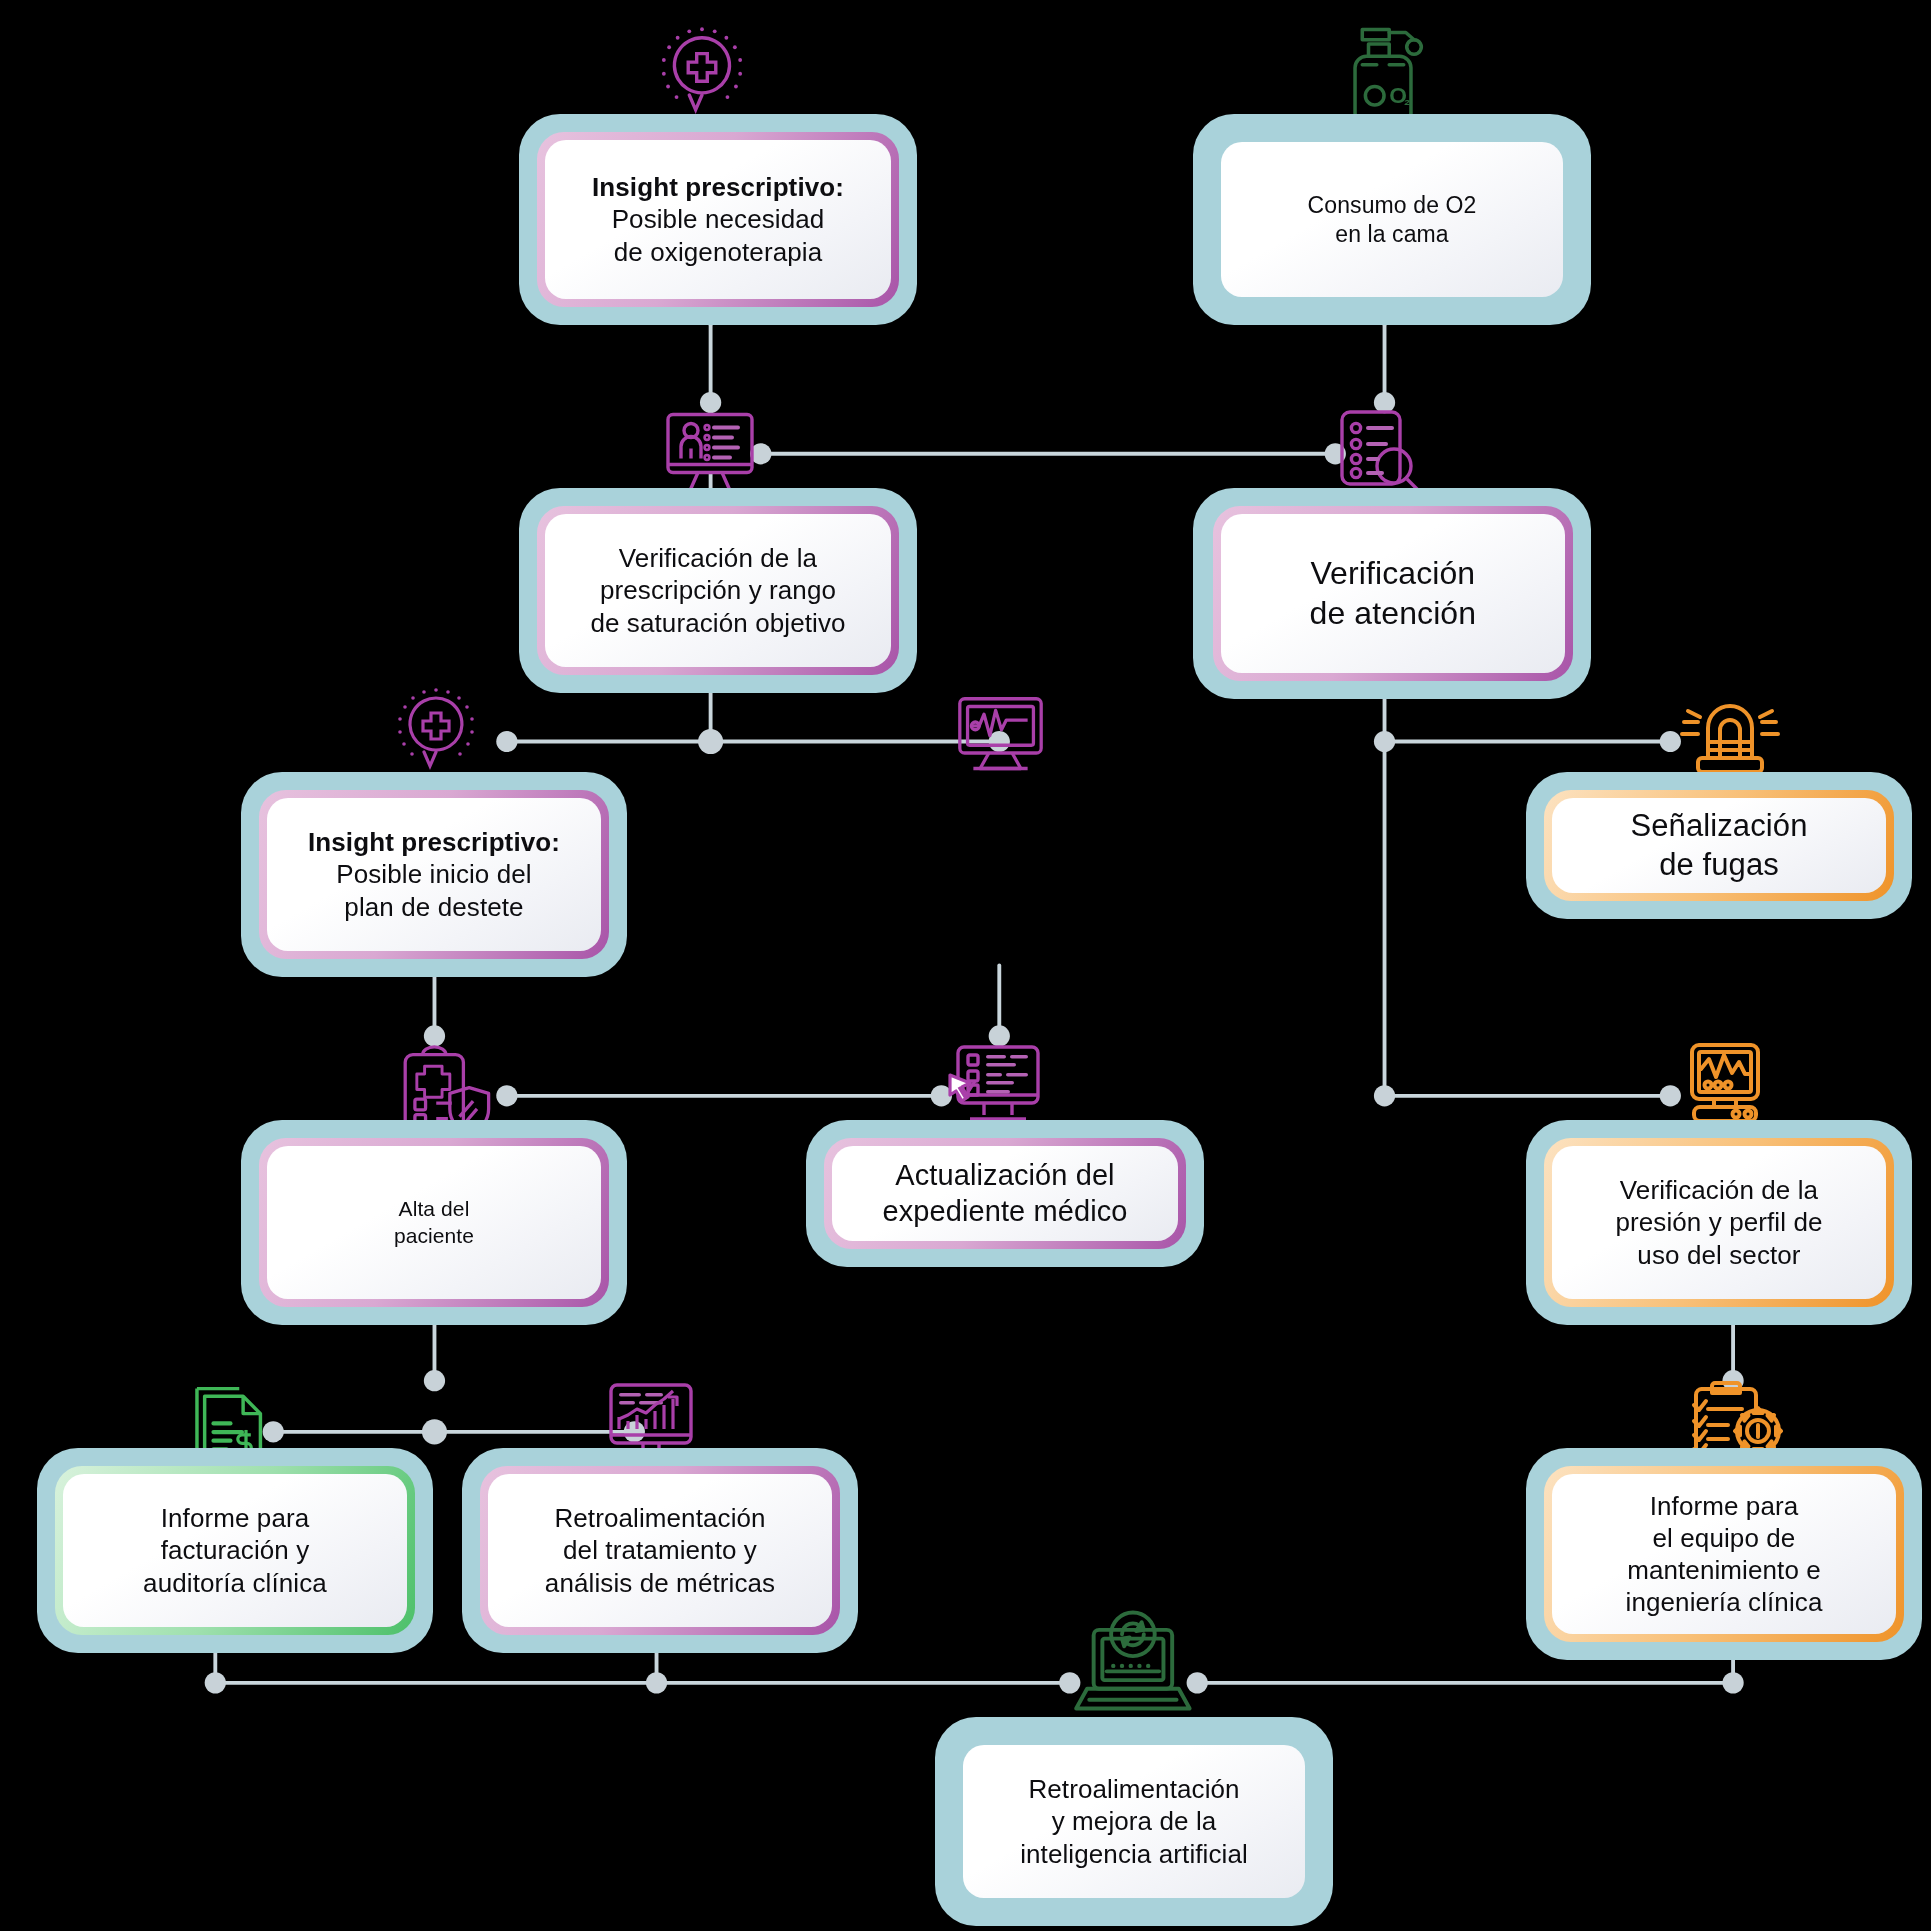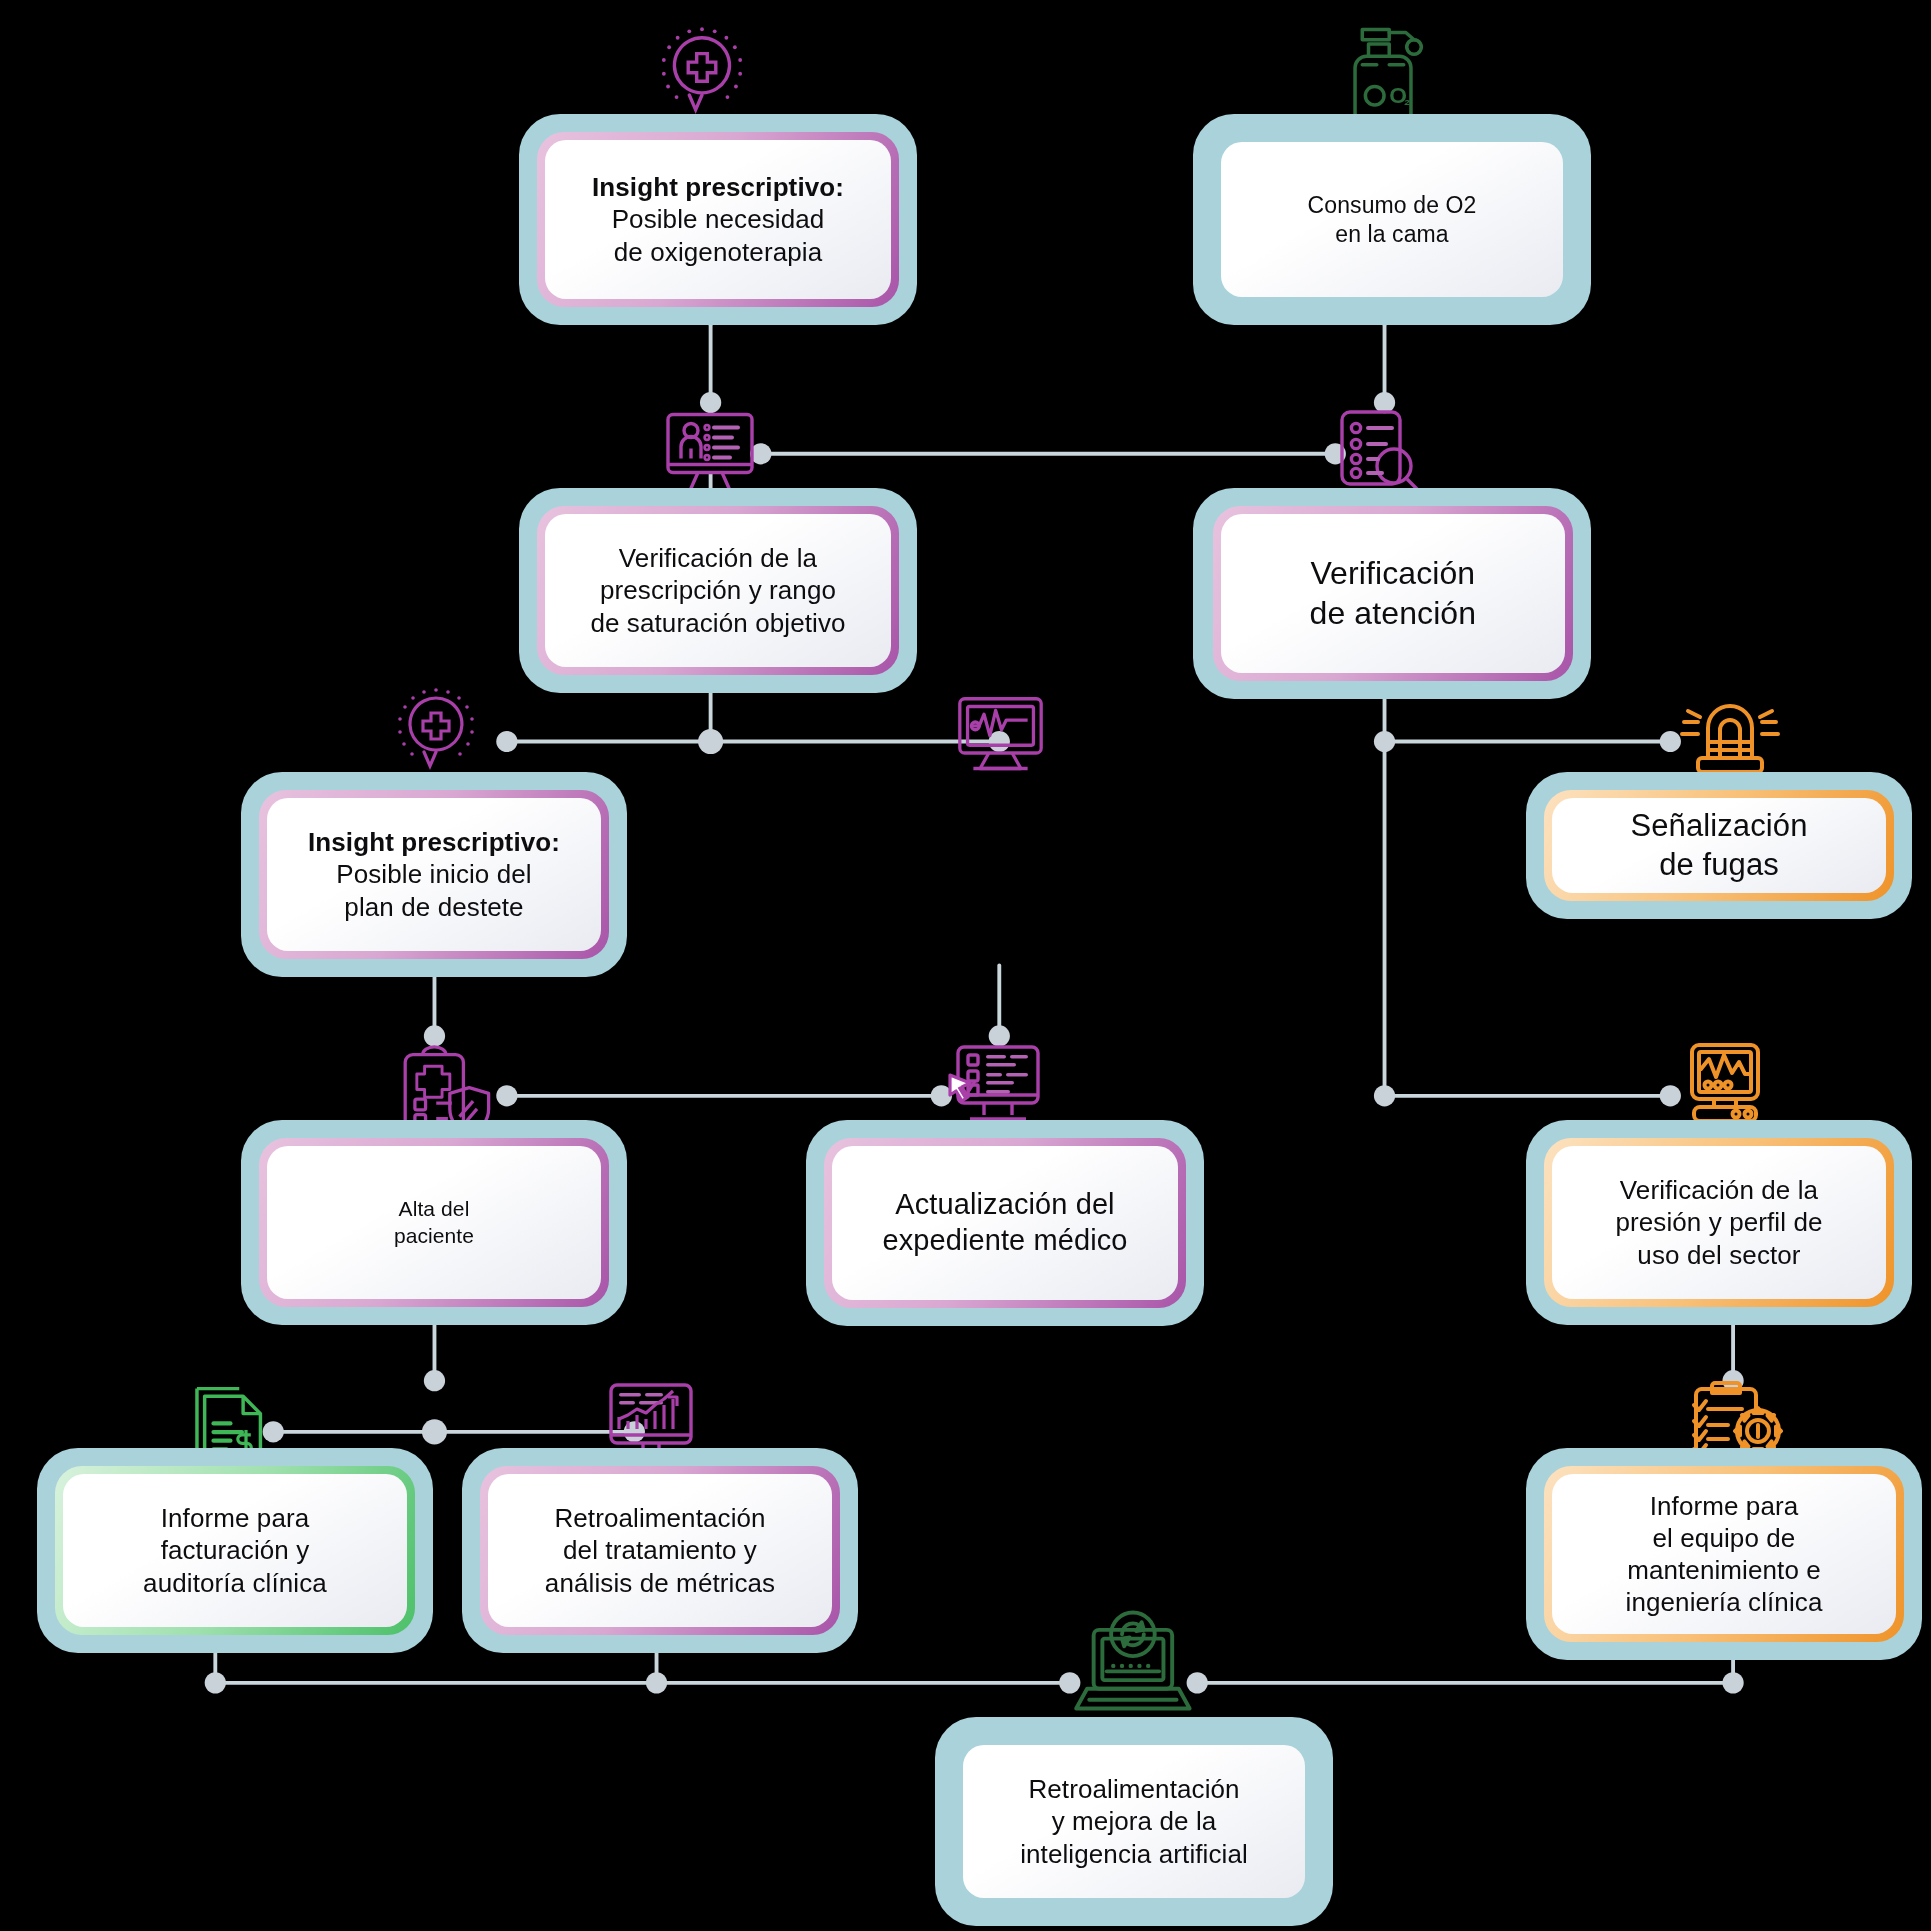--- a/index.html
+++ b/index.html
@@ -496,21 +496,21 @@
     <div class="inner">
       <div class="face">
         <div class="label">
           <span>Alta del</span><br>
           <span>paciente</span>
         </div>
       </div>
     </div>
   </div>
 
-  <div class="card purple" style="left:806px; top:1120px; width:398px; height:206px; font-size:29px;">
+  <div class="card purple" style="left:806px; top:1120px; width:398px; height:147px; font-size:29px;">
     <div class="inner">
       <div class="face">
         <div class="label">
           <span>Actualización del</span><br>
           <span>expediente médico</span>
         </div>
       </div>
     </div>
   </div>
 

